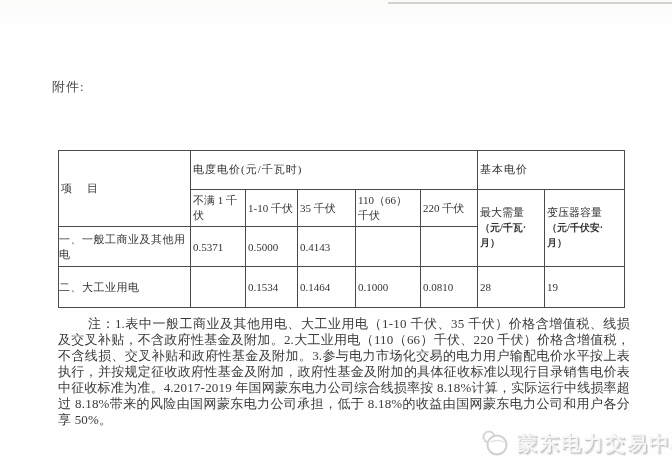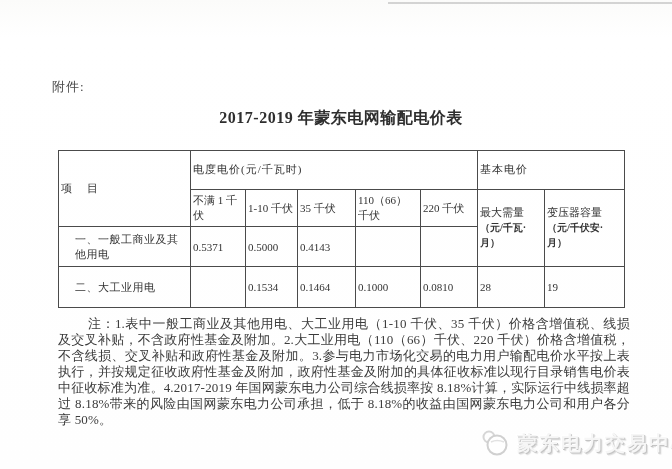--- a/index.html
+++ b/index.html
@@ -34,21 +34,21 @@
     border-collapse: collapse; table-layout: fixed;
     border: 1.5px solid #3d3d3d;
   }
   .price-table td {
     border: 1px solid #4a4a4a;
     font-size: 11px; color: #333;
     text-align: left; vertical-align: middle;
     padding: 1px 2px;
     overflow: hidden;
   }
-  .price-table td.row-label { text-align: left; padding-left: 16px; letter-spacing: .5px; font-family: Liberation Mono, monospace; }
+  .price-table td.row-label { text-align: left; padding-left: 0; letter-spacing: .5px; font-family: Liberation Mono, monospace; }
   .cell-item { letter-spacing: 2px; font-size: 12px; margin-left: 32px; }
   .group-head { font-weight: normal; letter-spacing: 1px; }
   .two-line span { display: block; line-height: 15px; }
   .two-line .unit-line { font-size: 10px; letter-spacing: 0; font-weight: bold; }
   .notes {
     position: absolute; left: 58px; top: 316px; width: 572px;
     font-size: 13px; line-height: 16px; color: #3b3b3b;
     text-align: justify; text-indent: 2.3em;
     letter-spacing: .2px;
   }
@@ -66,21 +66,20 @@
 </style>
 </head>
 <body>
 
 <div class="scan-page">
 
   <div class="scan-edge-line"></div>
 
   <div class="attachment-label">附件:</div>
 
-  <div class="doc-title">2017-2019 年蒙东电网输配电价表</div>
 
   <table class="price-table">
     <colgroup>
       <col style="width:132px">
         <col style="width:55px">
         <col style="width:52px">
         <col style="width:58px">
       <col style="width:65px">
         <col style="width:57px">
         <col style="width:67px">

